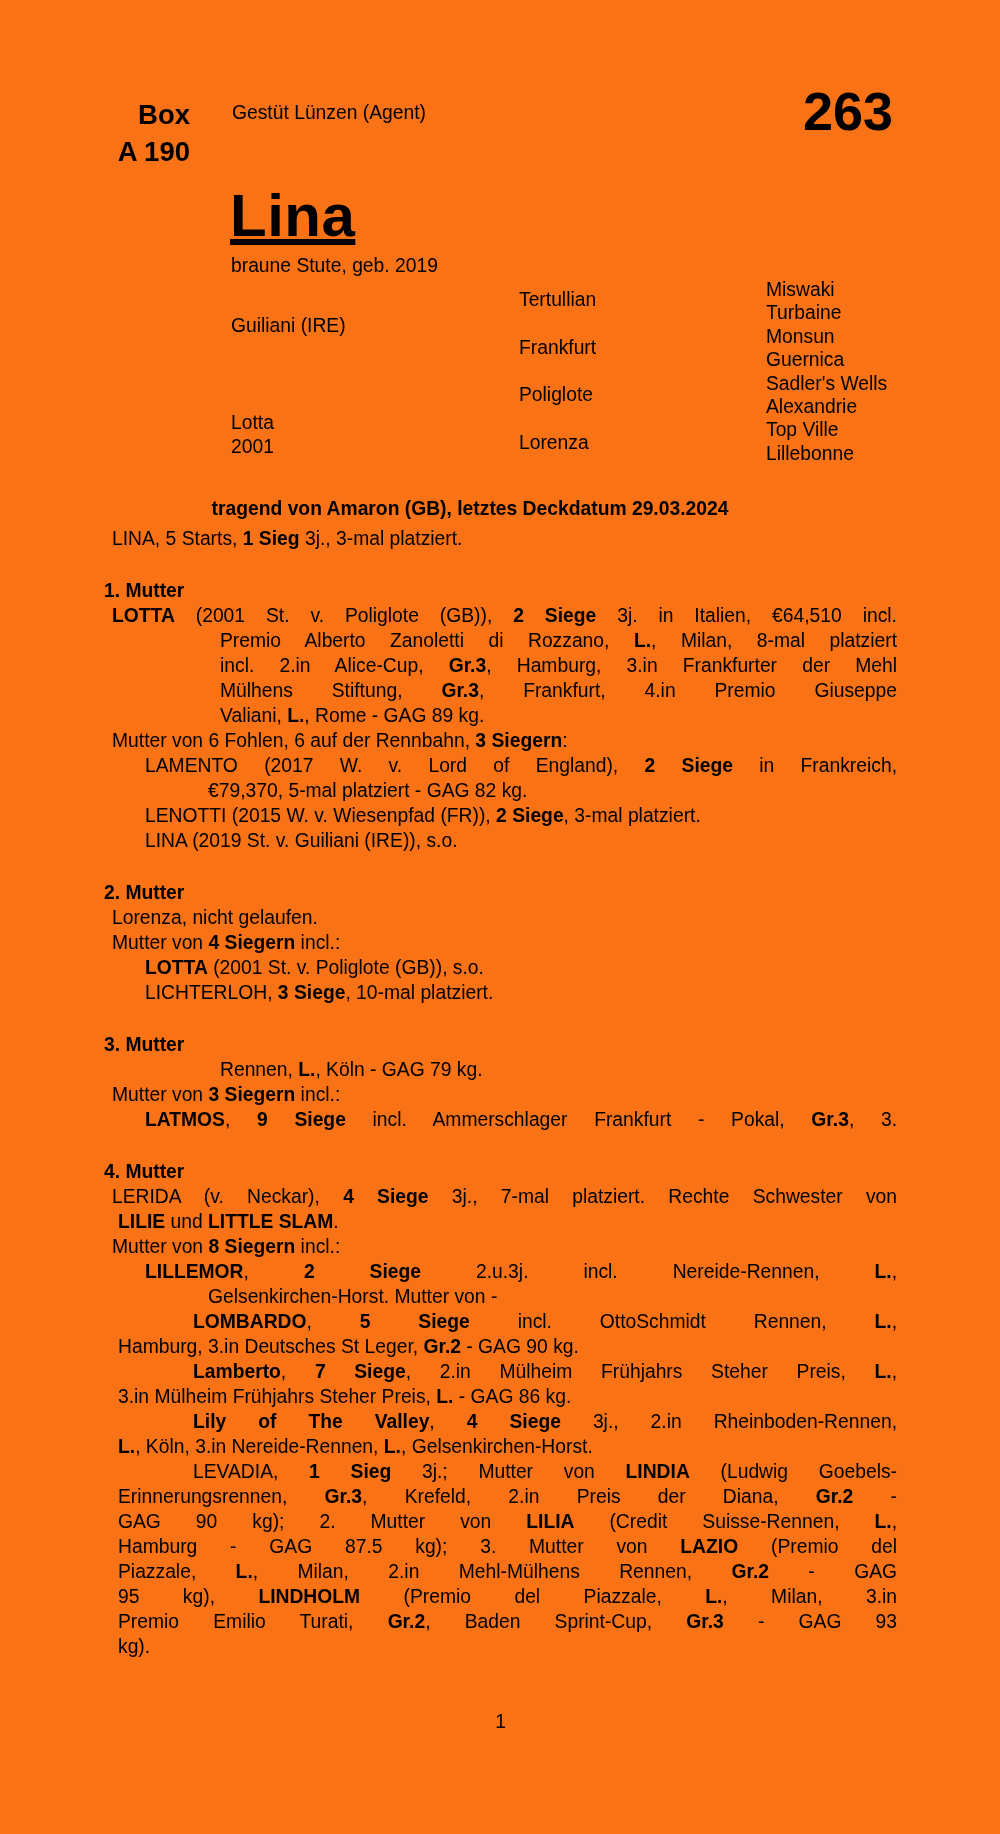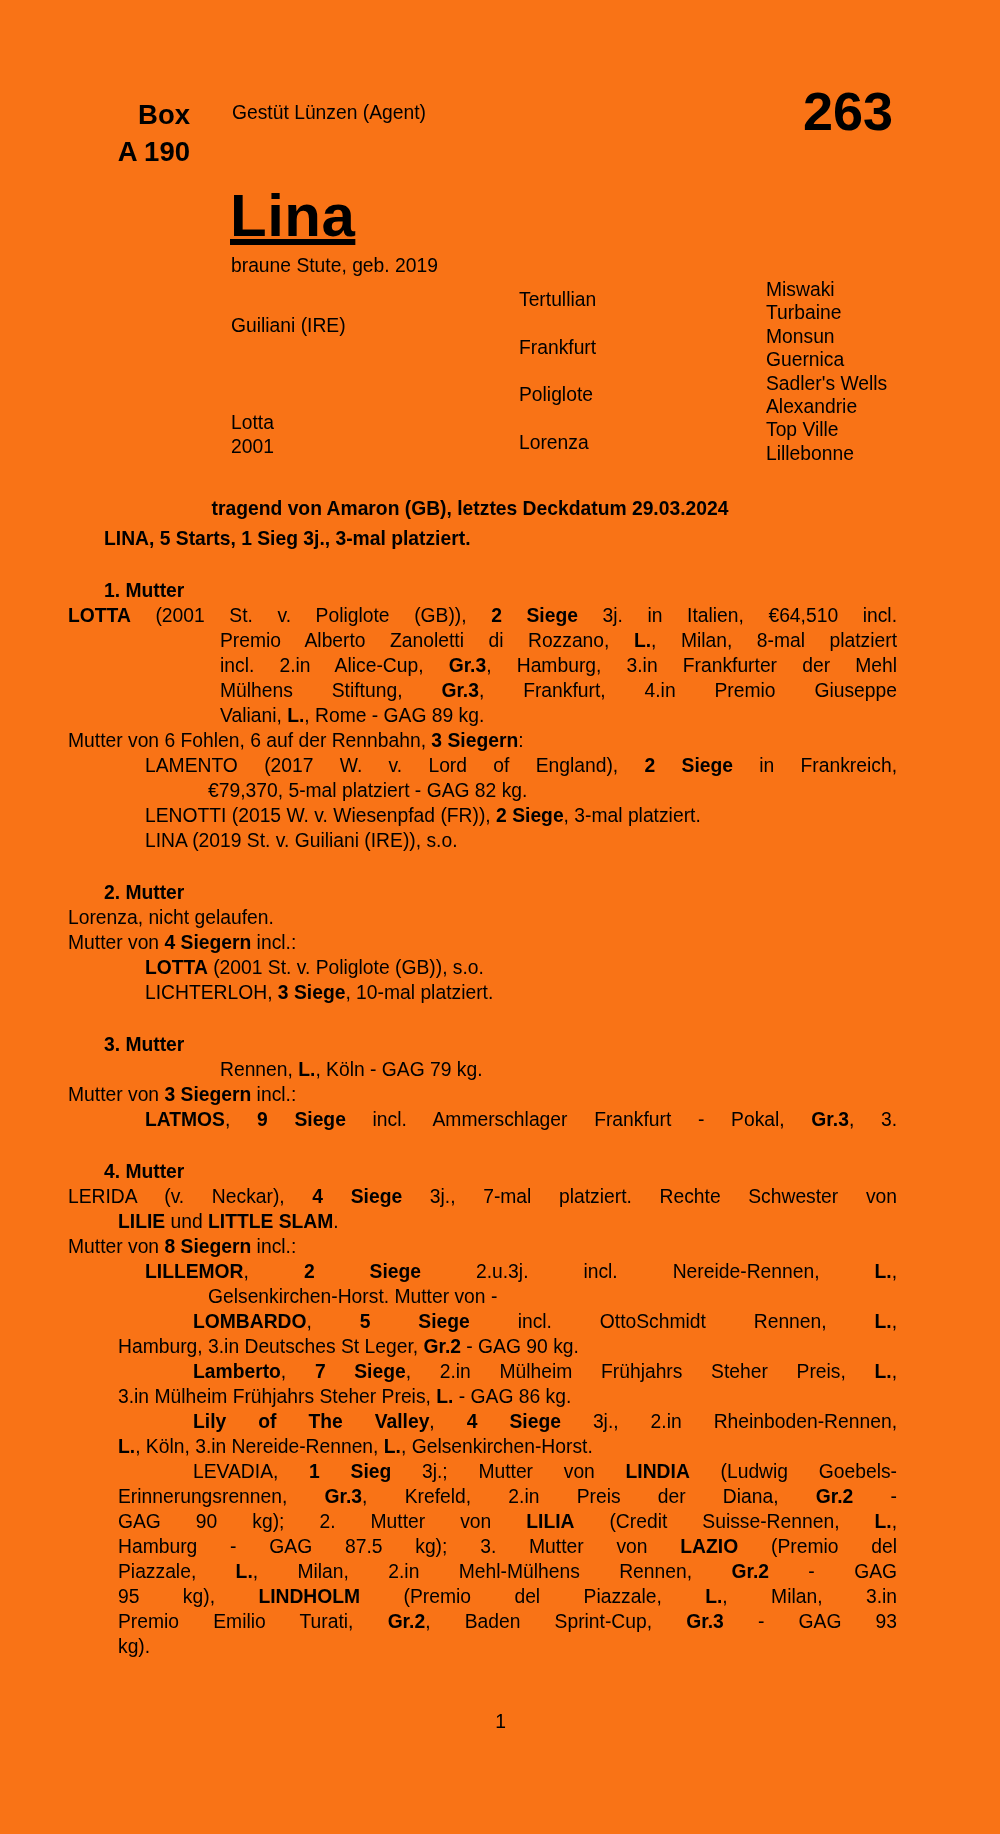--- a/index.html
+++ b/index.html
@@ -21,27 +21,27 @@
   .ped-sire{left:231px;top:316px;line-height:1;}
   .ped-dam{left:231px;top:411px;line-height:23.5px;}
   .gp-col .gp-item{position:absolute;left:519px;line-height:1;}
   .gp-col .gp-item:nth-child(1){top:290px;}
   .gp-col .gp-item:nth-child(2){top:338px;}
   .gp-col .gp-item:nth-child(3){top:385px;}
   .gp-col .gp-item:nth-child(4){top:433px;}
   .ggp-col{left:766px;top:278px;line-height:23.4px;}
   
   .covering{left:0;width:940px;top:496px;text-align:center;font-weight:bold;line-height:25px;}
-  .race-record{left:104px;top:526px;right:60px;line-height:25px;font-weight:bold;}
+  .race-record{left:112px;top:526px;right:60px;line-height:25px;}
   
   .body-flow{left:0;top:578px;width:1000px;}
   .line{line-height:25px;height:25px;padding-right:103px;overflow:hidden;white-space:normal;}
   .just{text-align:justify;text-align-last:justify;}
   .ind-a{padding-left:104px;}
-  .ind-a2{padding-left:68px;}
+  .ind-a2{padding-left:112px;}
   .ind-b{padding-left:145px;}
   .ind-bc{padding-left:208px;}
   .ind-c{padding-left:193px;}
   .ind-cc{padding-left:118px;}
   .ind-pc{padding-left:220px;}
   .ind-lc{padding-left:118px;}
   .sec + .sec{margin-top:27px;}
   .heading{font-weight:bold;}
   .footer-line{margin-top:50px;text-align:center;padding-left:104px;padding-right:103px;line-height:25px;}
 </style>

